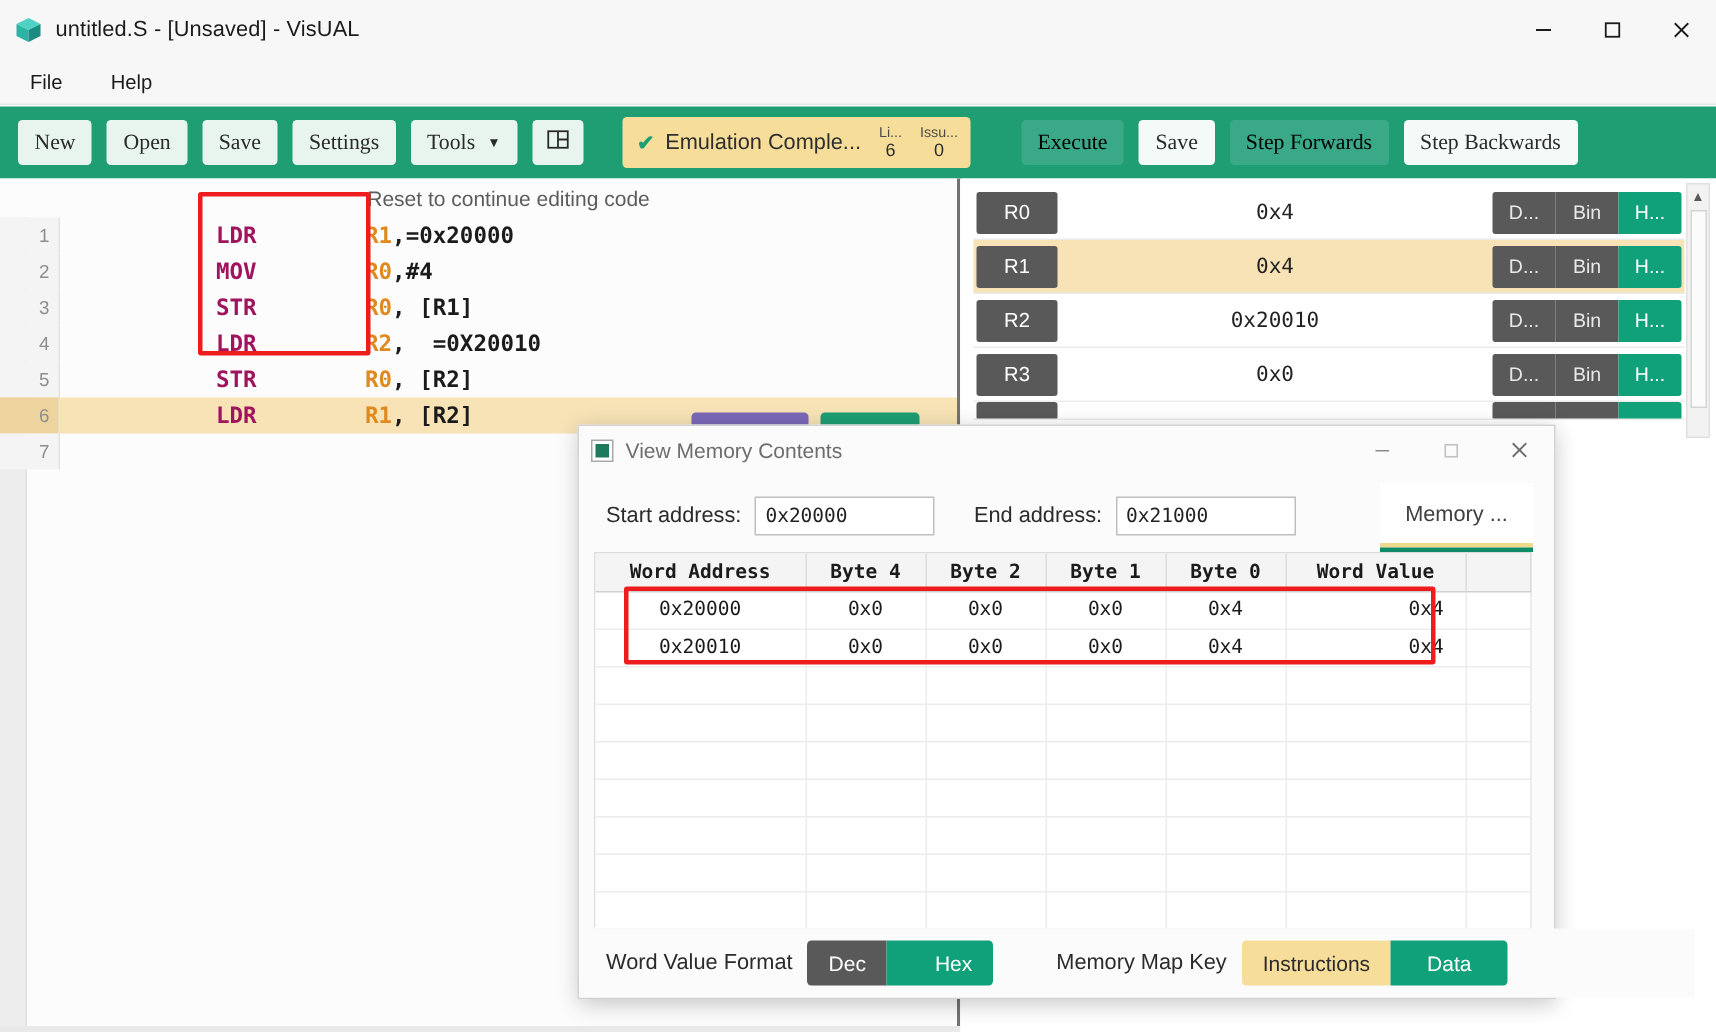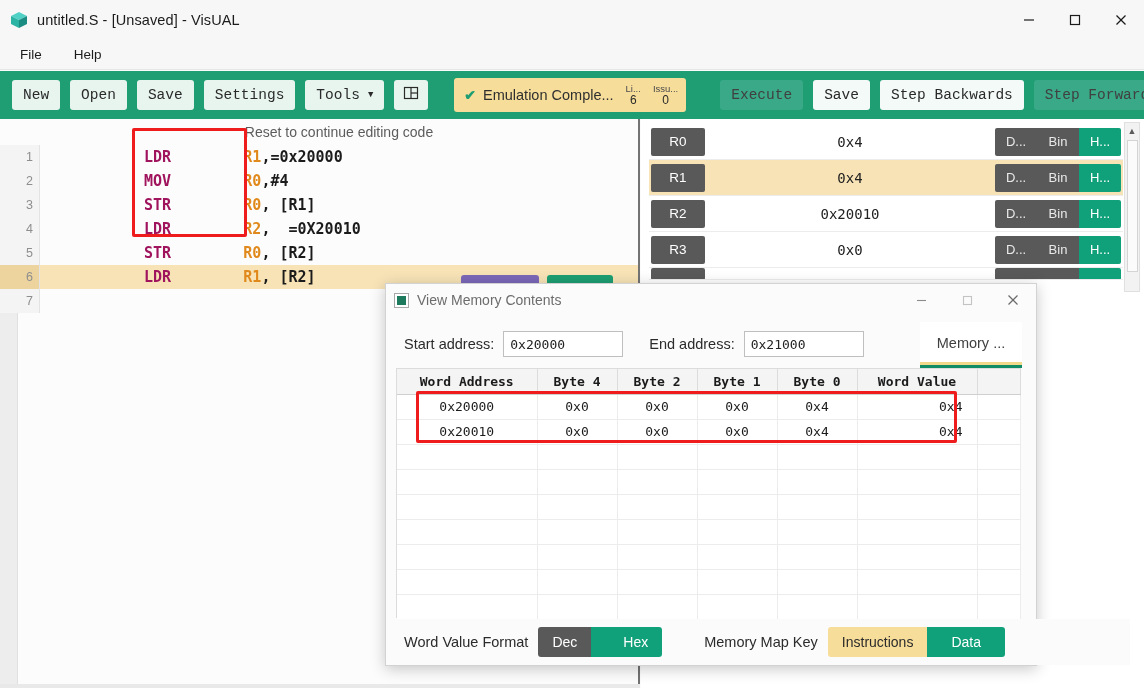--- a/index.html
+++ b/index.html
@@ -50,30 +50,30 @@
 
   
   .toolbar {
     position: absolute; top: 71px; left: 0; width: 1144px; height: 48px;
     background: #1e9e72;
     display: flex; align-items: center;
   }
   .tb-btn {
     background: #e8f5ef; color: #2a2a2a;
     border: none; border-radius: 3px;
-    font-size: 14.5px; font-family: Liberation Mono, monospace;
+    font-size: 14.5px; font-family: Liberation Serif, serif;
     height: 30px; padding: 0 11px;
     margin-left: 10px;
     display: flex; align-items: center; justify-content: center;
     white-space: nowrap;
   }
   .tb-btn.first { margin-left: 12px; }
   .tb-btn.icon-btn { padding: 0 9px; }
   .tb-btn .caret { margin-left: 8px; font-size: 9px; line-height: 1; }
-  .tb-btn.disabled { background: #3aa988; color: #404040; }
+  .tb-btn.disabled { background: #3aa988; color: #000000; }
   .tb-btn.plain { background: #f3faf7; }
 
   .status-badge {
     margin-left: 26px;
     background: #f7dd9a; color: #2f2f2f;
     height: 34px; border-radius: 3px;
     display: flex; align-items: center;
     padding: 0 8px 0 10px;
   }
   .status-check { color: #1e9e72; font-size: 14px; margin-right: 7px; font-weight: bold; }
@@ -364,25 +364,25 @@
       </span>
     </div>
 
     <div class="tb-right">
       <div class="tb-btn disabled">
         <span>Execute</span>
       </div>
       <div class="tb-btn plain">
         <span>Save</span>
       </div>
+      <div class="tb-btn disabled">
+        <span>Step Forwards</span>
+      </div>
       <div class="tb-btn plain">
         <span>Step Backwards</span>
-      </div>
-      <div class="tb-btn disabled">
-        <span>Step Forwards</span>
       </div>
     </div>
   </div>
 
   <div class="main">
 
     <div class="editor-pane">
       <div class="editor-gutterbar"></div>
       <div class="editor-banner">Reset to continue editing code</div>
       <div class="code-rows">

